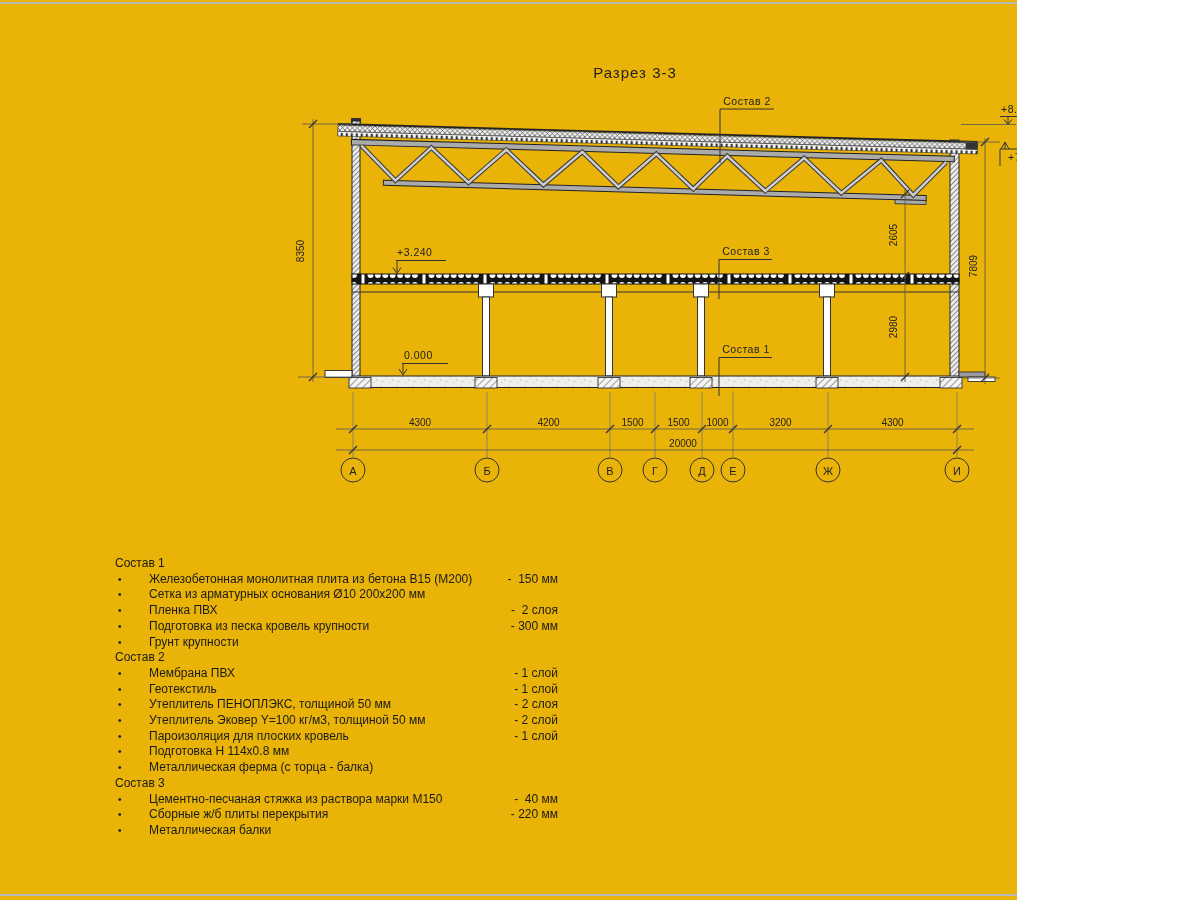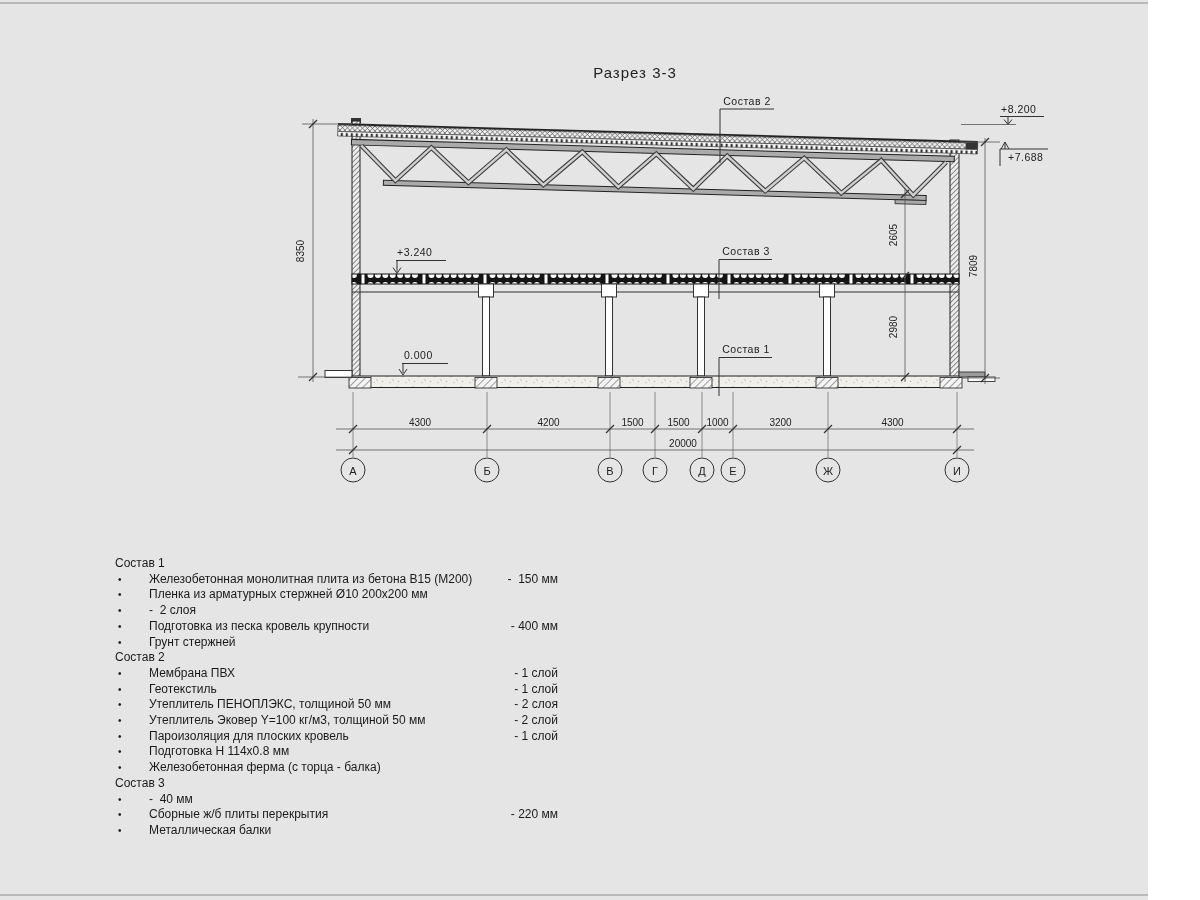--- a/index.html
+++ b/index.html
@@ -1,16 +1,16 @@
 <!DOCTYPE html>
 <html><head>
 <meta charset="utf-8">
 <style>
   html,body{margin:0;padding:0;background:#fff;}
-  .page{position:relative;width:1148px;height:900px;background:#e5e5e5;overflow:hidden;
+  .page{position:relative;width:1017px;height:900px;background:#eab308;overflow:hidden;
         font-family:"Liberation Sans",sans-serif;color:#1a1a1a;}
   .page-edge{position:absolute;left:0;width:1200px;height:2px;background:#b9b9b9;}
   .edge-top{top:2px;} .edge-bottom{top:894px;}
   svg text{font-family:"Liberation Sans",sans-serif;fill:#222;}
   .t-title{font-size:15px;letter-spacing:1px;}
   .t-dim{font-size:10px;}
   .t-lead{font-size:10.5px;letter-spacing:.5px;}
   .t-elev{font-size:10.5px;letter-spacing:.5px;}
   .t-axis{font-size:11px;}
   .ln{stroke:#333;stroke-width:1;fill:none;}
@@ -286,35 +286,36 @@
   
   <div class="legend">
     <div class="lg-title">Состав 1</div>
     <div class="lg-row">
         <span class="lg-bullet">•</span>
         <span class="lg-text">Железобетонная монолитная плита из бетона В15 (М200)</span>
         <span class="lg-val">-  150 мм</span>
       </div>
     <div class="lg-row">
         <span class="lg-bullet">•</span>
-        <span class="lg-text">Пленка из арматурных стержней Ø10 200x200 мм</span>
-        <span class="lg-val"></span>
-      </div>
-    <div class="lg-row">
-        <span class="lg-bullet">•</span>
+        <span class="lg-text">Сетка из арматурных основания Ø10 200x200 мм</span>
+        <span class="lg-val"></span>
+      </div>
+    <div class="lg-row">
+        <span class="lg-bullet">•</span>
+        <span class="lg-text">Пленка ПВХ</span>
         <span class="lg-val">-  2 слоя</span>
       </div>
     <div class="lg-row">
         <span class="lg-bullet">•</span>
         <span class="lg-text">Подготовка из песка кровель крупности</span>
-        <span class="lg-val">- 400 мм</span>
-      </div>
-    <div class="lg-row">
-        <span class="lg-bullet">•</span>
-        <span class="lg-text">Грунт стержней</span>
+        <span class="lg-val">- 300 мм</span>
+      </div>
+    <div class="lg-row">
+        <span class="lg-bullet">•</span>
+        <span class="lg-text">Грунт крупности</span>
         <span class="lg-val"></span>
       </div>
 
     <div class="lg-title">Состав 2</div>
     <div class="lg-row">
         <span class="lg-bullet">•</span>
         <span class="lg-text">Мембрана ПВХ</span>
         <span class="lg-val">- 1 слой</span>
       </div>
     <div class="lg-row">
@@ -337,27 +338,28 @@
         <span class="lg-text">Пароизоляция для плоских кровель</span>
         <span class="lg-val">- 1 слой</span>
       </div>
     <div class="lg-row">
         <span class="lg-bullet">•</span>
         <span class="lg-text">Подготовка Н 114x0.8 мм</span>
         <span class="lg-val"></span>
       </div>
     <div class="lg-row">
         <span class="lg-bullet">•</span>
-        <span class="lg-text">Железобетонная ферма (с торца - балка)</span>
+        <span class="lg-text">Металлическая ферма (с торца - балка)</span>
         <span class="lg-val"></span>
       </div>
 
     <div class="lg-title">Состав 3</div>
     <div class="lg-row">
         <span class="lg-bullet">•</span>
+        <span class="lg-text">Цементно-песчаная стяжка из раствора марки М150</span>
         <span class="lg-val">-  40 мм</span>
       </div>
     <div class="lg-row">
         <span class="lg-bullet">•</span>
         <span class="lg-text">Сборные ж/б плиты перекрытия</span>
         <span class="lg-val">- 220 мм</span>
       </div>
     <div class="lg-row">
         <span class="lg-bullet">•</span>
         <span class="lg-text">Металлическая балки</span>

